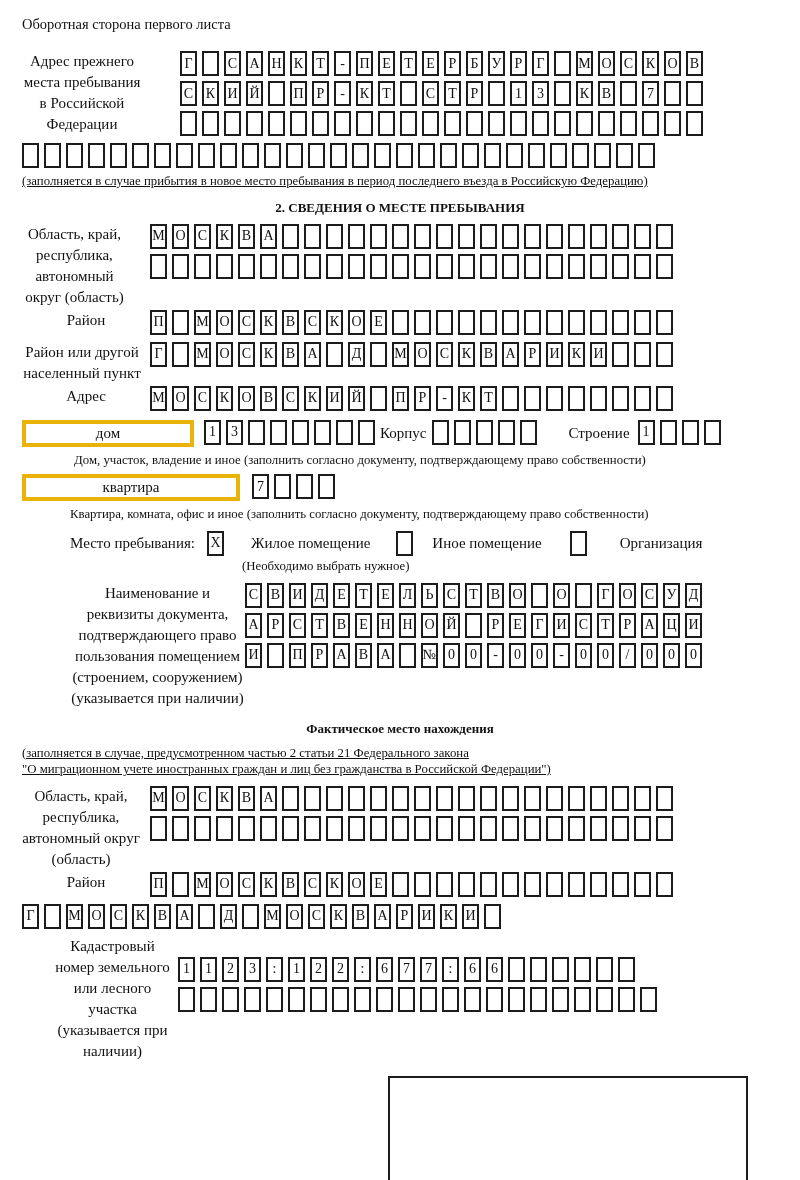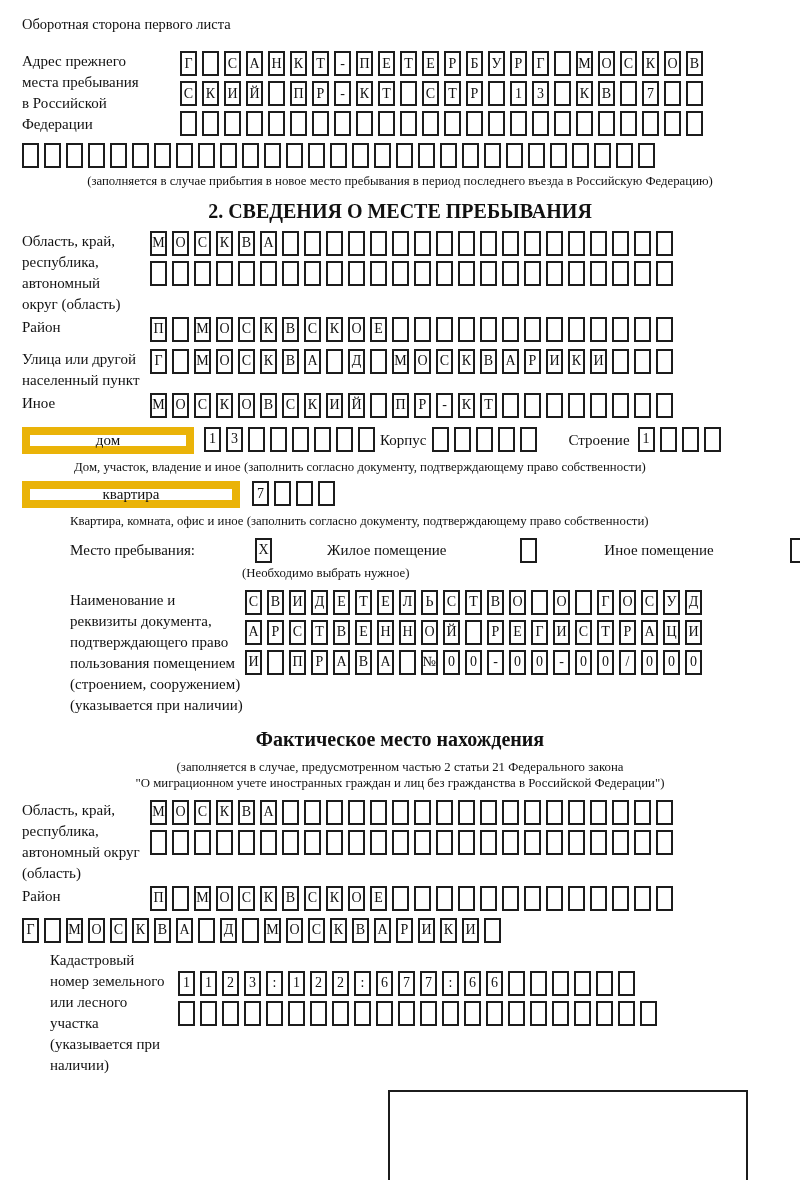--- a/index.html
+++ b/index.html
@@ -4,35 +4,35 @@
 <style>
   * { margin:0; padding:0; box-sizing:border-box; }
   html,body { background:#fff; }
   body {
     width:800px; height:1180px;
     font-family:"Liberation Serif","DejaVu Serif",serif;
     color:#111; overflow:hidden;
     padding:16px 22px 0 22px;
   }
   .hdr-note { font-size:14.5px; padding-right:22px; margin-bottom:18px; }
-  .row { display:flex; align-items:flex-start; margin-bottom:2px; }
+  .row { display:flex; align-items:flex-start; margin-bottom:2px;text-align:center; }
   .lbl { font-size:15px; line-height:1.4; flex:none; }
   .grid-col { display:flex; flex-direction:column; }
   .grid-row { display:flex; flex:none; margin-bottom:5px; }
   .cell {
     width:17px; height:25px; flex:none;
     border:2px solid #1c1c1c; margin-right:5px;
     display:flex; align-items:center; justify-content:center;
     font-size:14px; background:#fff;
   }
   .caption { font-size:12.8px; line-height:1.3; }
-  .caption.center { text-align:center; }
-  .sec-title { text-align:center; font-weight:bold; font-size:20px; margin:10px 0 8px 0; }
+  .caption.center { text-align:left;text-decoration:underline; }
+  .sec-title { text-align:center; font-weight:bold; font-size:13px; margin:10px 0 8px 0; }
   .wbox {
-    border:8px solid #eab308; height:27px; flex:none;
+    border:4px solid #eab308; height:27px; flex:none;
     display:flex; align-items:center; justify-content:center; font-size:15px;
   }
   .inline-lbl { font-size:15px; line-height:27px; flex:none; }
   .bottom-wrap { margin-left:auto; width:430px; margin-top:14px; }
   .stamp-box { border:2px solid #1c1c1c; width:360px; height:172px; margin-left:40px; background:#fff; }
 </style>
 </head>
 <body>
 
 <div class="hdr-note">Оборотная сторона первого листа</div>
@@ -242,21 +242,21 @@
       <span class="cell"></span>
       <span class="cell"></span>
       <span class="cell"></span>
       <span class="cell"></span>
       <span class="cell"></span>
     </div>
 </div>
 
 <div class="row">
   <div class="lbl" style="width:128px;">
-    <div style="width:120px;">Улица или другой населенный пункт</div>
+    <div style="width:120px;">Район или другой населенный пункт</div>
   </div>
   <div class="grid-row">
       <span class="cell">Г</span>
       <span class="cell"></span>
       <span class="cell">М</span>
       <span class="cell">О</span>
       <span class="cell">С</span>
       <span class="cell">К</span>
       <span class="cell">В</span>
       <span class="cell">А</span>
@@ -273,21 +273,21 @@
       <span class="cell">И</span>
       <span class="cell">К</span>
       <span class="cell">И</span>
       <span class="cell"></span>
       <span class="cell"></span>
       <span class="cell"></span>
     </div>
 </div>
 
 <div class="row">
-  <div class="lbl" style="width:128px;">Иное</div>
+  <div class="lbl" style="width:128px;">Адрес</div>
   <div class="grid-row">
       <span class="cell">М</span>
       <span class="cell">О</span>
       <span class="cell">С</span>
       <span class="cell">К</span>
       <span class="cell">О</span>
       <span class="cell">В</span>
       <span class="cell">С</span>
       <span class="cell">К</span>
       <span class="cell">И</span>
@@ -343,26 +343,26 @@
   <div class="wbox" style="width:218px;">квартира</div>
   <div class="grid-row" style="margin-left:12px;">
       <span class="cell">7</span>
       <span class="cell"></span>
       <span class="cell"></span>
       <span class="cell"></span>
     </div>
 </div>
 <div class="caption" style="margin:2px 0 8px 48px;">Квартира, комната, офис и иное (заполнить согласно документу, подтверждающему право собственности)</div>
 
-<div class="row" style="align-items:center;gap:48px;">
+<div class="row" style="align-items:center;">
   <div class="lbl" style="margin-left:48px;">Место пребывания:</div>
   <div class="grid-row" style="margin:0 0 0 12px;">
       <span class="cell">X</span>
     </div>
-  <div class="lbl" style="margin-left:2px;">Жилое помещение</div>
+  <div class="lbl" style="margin-left:22px;">Жилое помещение</div>
   <div class="grid-row" style="margin:0 0 0 26px;">
       <span class="cell"></span>
     </div>
   <div class="lbl" style="margin-left:14px;">Иное помещение</div>
   <div class="grid-row" style="margin:0 0 0 28px;">
       <span class="cell"></span>
     </div>
   <div class="lbl" style="margin-left:28px;">Организация</div>
 </div>
 <div class="caption" style="margin:1px 0 8px 220px;">(Необходимо выбрать нужное)</div>

